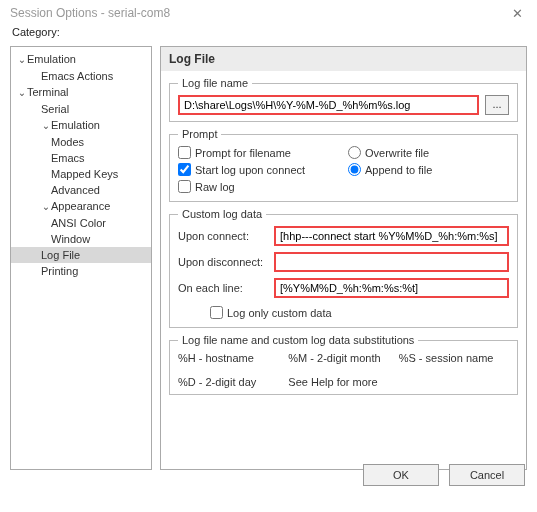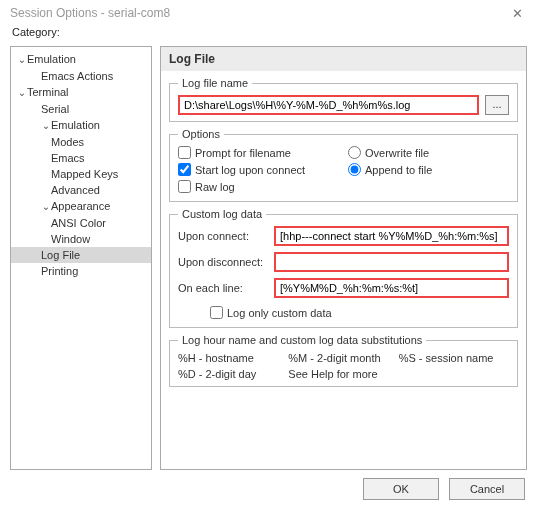--- a/index.html
+++ b/index.html
@@ -89,27 +89,27 @@
     align-items:center;
   }
   .chk, .rad { display:flex; align-items:center; gap:4px; }
   .chk input, .rad input { margin:0; width:13px; height:13px; }
   .span2 { grid-column: 1 / span 2; }
   .kv { display:grid; grid-template-columns:96px 1fr; align-items:center; row-gap:6px; }
   .kv input { width:100%; }
   .subs {
     display:grid;
     grid-template-columns: 1fr 1fr 1fr;
-    row-gap:4px;
+    row-gap:12px;
     font-size:11px;
   }
   .footer {
     position:absolute;
     right:12px;
-    bottom:12px;
+    bottom:26px;
     display:flex;
     gap:10px;
   }
   .btn {
     width:76px; height:22px;
     border:1px solid #999;
     background:#f1f1f1;
     font-size:11px;
     cursor:default;
     text-align:center;
@@ -162,21 +162,21 @@
 
     <fieldset class="compact">
       <legend>Log file name</legend>
       <div class="row">
         <input type="text" class="path-input" value="D:\share\Logs\%H\%Y-%M-%D_%h%m%s.log" style="">
         <div class="browse-btn">...</div>
       </div>
     </fieldset>
 
     <fieldset>
-      <legend>Options</legend>
+      <legend>Prompt</legend>
       <div class="opts-grid">
         <label class="chk">
             <input type="checkbox" style="">
             <span>Prompt for filename</span>
           </label>
         <label class="rad">
             <input type="radio" name="wm" style="">
             <span>Overwrite file</span>
           </label>
         <label class="chk">
@@ -204,21 +204,21 @@
         <span>On each line:</span>
         <input type="text" value="[%Y%M%D_%h:%m:%s:%t]" style="">
       </div>
       <label class="chk" style="margin-top:8px;margin-left:32px;">
           <input type="checkbox" style="">
           <span>Log only custom data</span>
         </label>
     </fieldset>
 
     <fieldset class="compact">
-      <legend>Log hour name and custom log data substitutions</legend>
+      <legend>Log file name and custom log data substitutions</legend>
       <div class="subs">
         <span>%H - hostname</span>
         <span>%M - 2-digit month</span>
         <span>%S - session name</span>
         <span>%D - 2-digit day</span>
         <span>See Help for more</span>
       </div>
     </fieldset>
   </div>
 </div>

